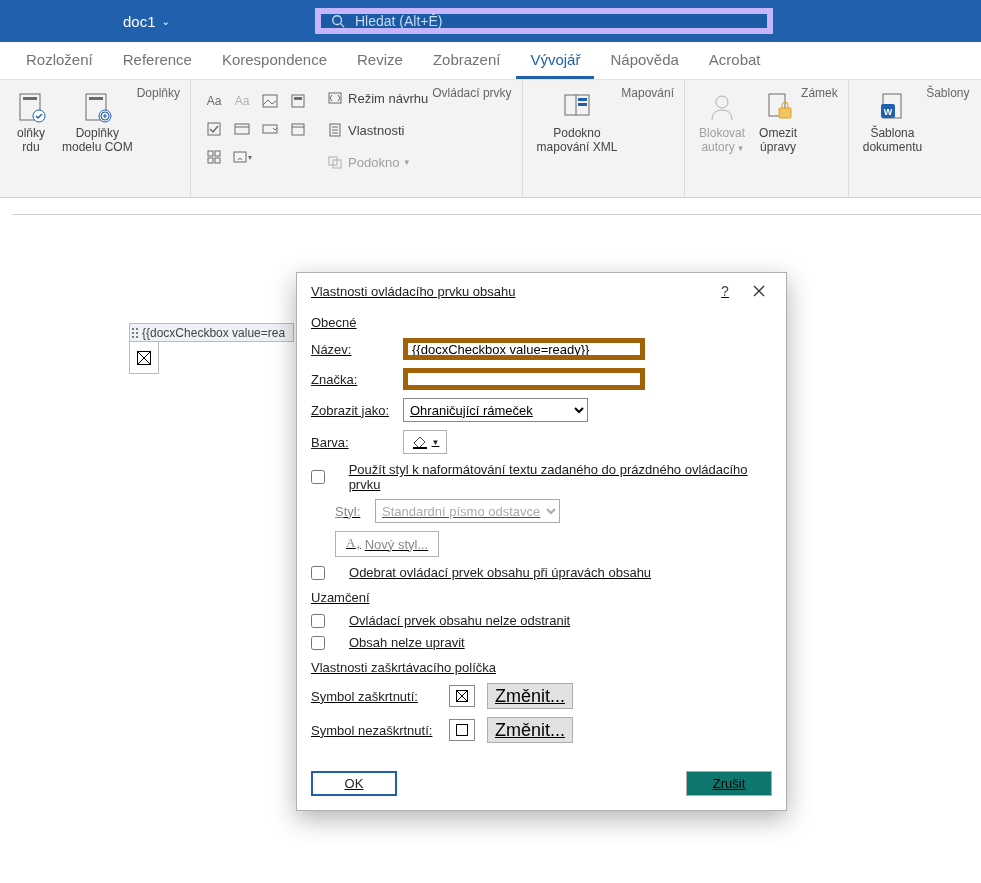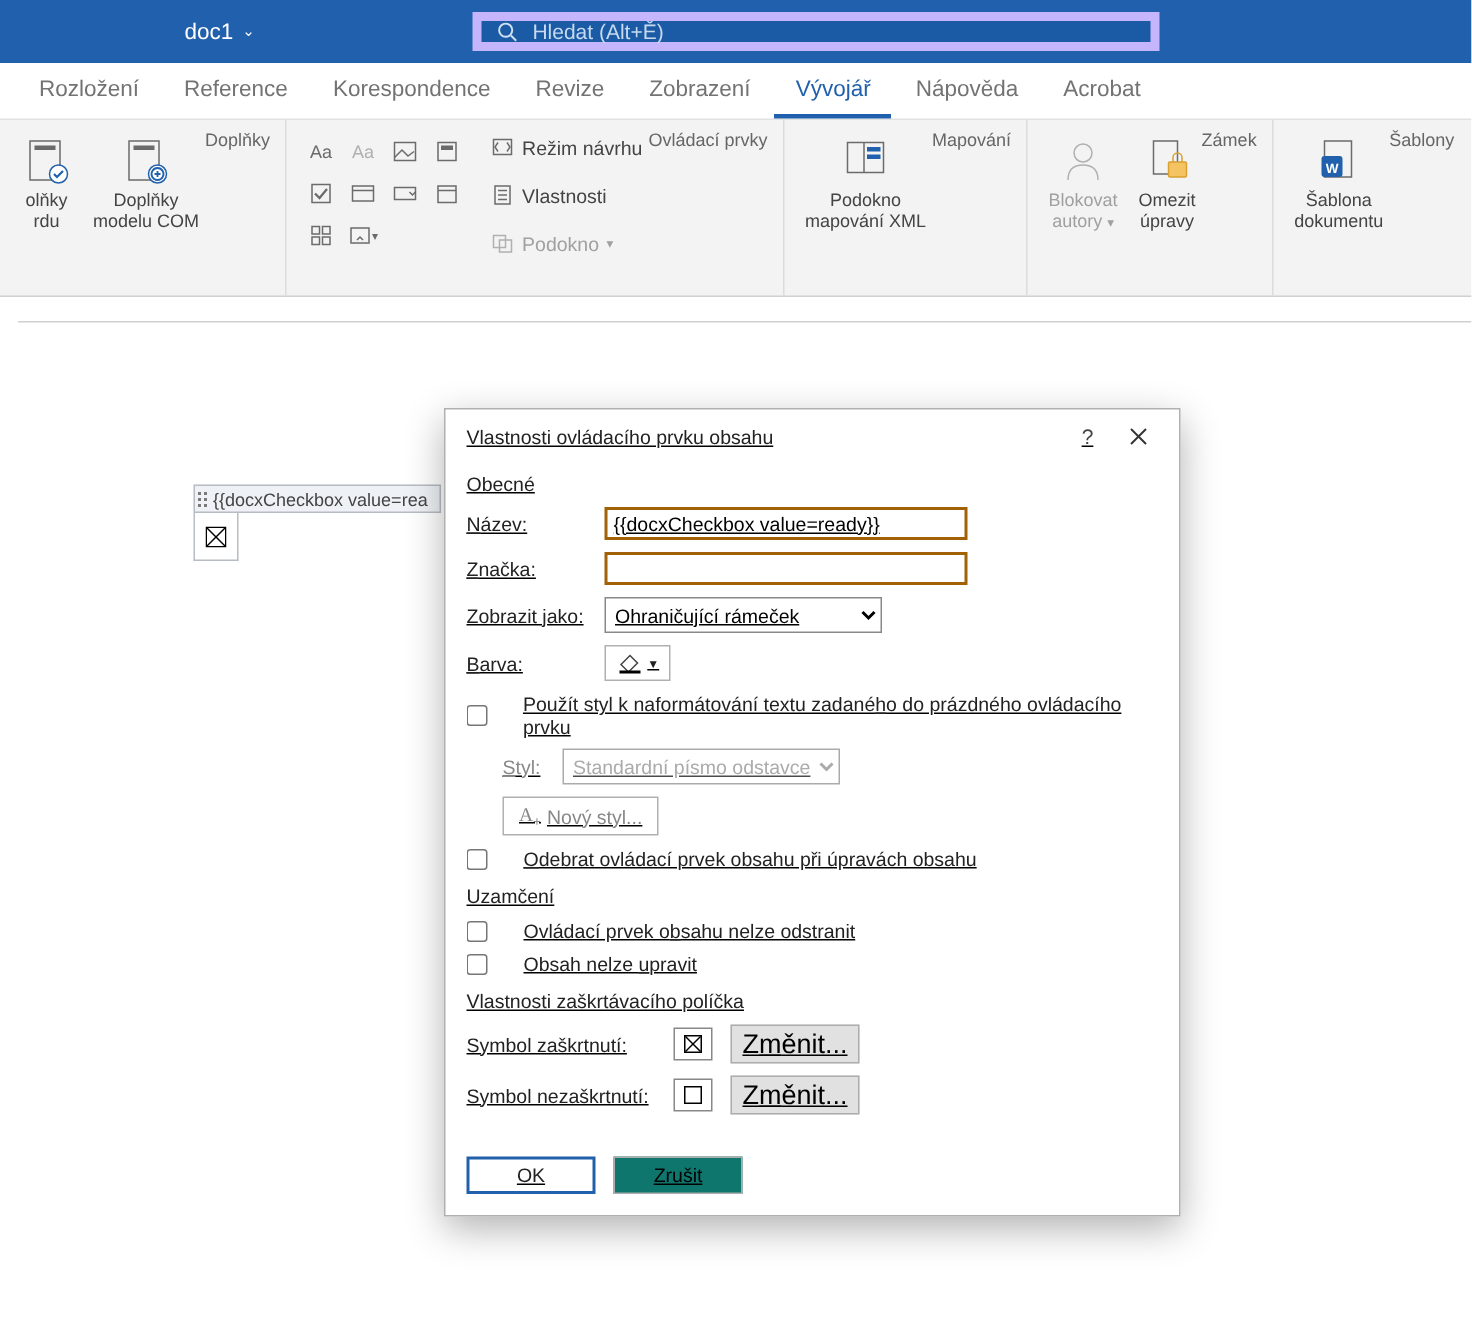--- a/index.html
+++ b/index.html
@@ -42,31 +42,31 @@
 
 .dialog { position: absolute; left: 296px; top: 272px; width: 491px; background: #fff; box-shadow: 0 8px 24px rgba(0,0,0,0.3); border: 1px solid #b0b0b0; font-size: 13px; text-decoration: underline; }
 .dlg-title { height: 36px; display: flex; align-items: center; padding: 0 10px 0 14px; }
 .dlg-title .t { flex: 1; font-size: 13px; color: #222; }
 .dlg-title .help, .dlg-title .close { width: 34px; height: 28px; display: flex; align-items: center; justify-content: center; color: #444; font-size: 14px; cursor: pointer; }
 .dlg-body { padding: 4px 14px 14px; color: #222; }
 .dlg-body .section { margin-top: 2px; margin-bottom: 10px; }
 .dlg-body .sec-title { font-size: 13px; margin-bottom: 8px; }
 .row { display: flex; align-items: center; margin-bottom: 8px; }
 .row .lbl { width: 92px; }
-.row input[type=text] { height: 22px; border: 2px solid #a16207; padding: 0 4px; font-size: 13px; width: 242px; }
+.row input[type=text] { height: 22px; border: 5px solid #a16207; padding: 0 4px; font-size: 13px; width: 242px; }
 .row select { height: 24px; border: 1px solid #888; font-size: 13px; width: 185px; padding: 0 2px; background:#fff; }
 .colorbtn { width: 44px; height: 24px; border: 1px solid #b0b0b0; display:flex; align-items:center; justify-content:center; gap:3px; background:#fff; }
 .chk { display: flex; align-items: center; gap: 24px; margin-bottom: 7px; }
 .chk input { width: 14px; height: 14px; }
 .indented { margin-left: 24px; }
 .stylebtn { height: 26px; border: 1px solid #b0b0b0; background:#fff; padding:0 10px; font-size:13px; color:#888; display:flex; align-items:center; gap:4px; }
 .symrow .lbl2 { width: 138px; }
 .sym { width: 26px; height: 22px; border: 1px solid #888; display:flex; align-items:center; justify-content:center; margin-right: 12px; }
 .chbtn { width: 86px; height: 26px; border: 1px solid #adadad; background: #e1e1e1; font-size: 18px; }
-.dlg-footer { display:flex; justify-content:flex-start; gap: 12px; padding: 4px 14px 14px; }
+.dlg-footer { display:flex; justify-content:space-between; gap: 12px; padding: 4px 14px 14px; }
 .okbtn { width: 86px; height: 25px; border: 2px solid #2060ac; background: #fff; font-size: 13px; color:#222; }
 .cancelbtn { width: 86px; height: 25px; border: 1px solid #adadad; background: #0f766e; font-size: 13px; }
 u { text-decoration: underline; }
 </style>
 </head>
 <body>
 
 <div class="titlebar">
   <div class="docname">
     <span>doc1</span>

